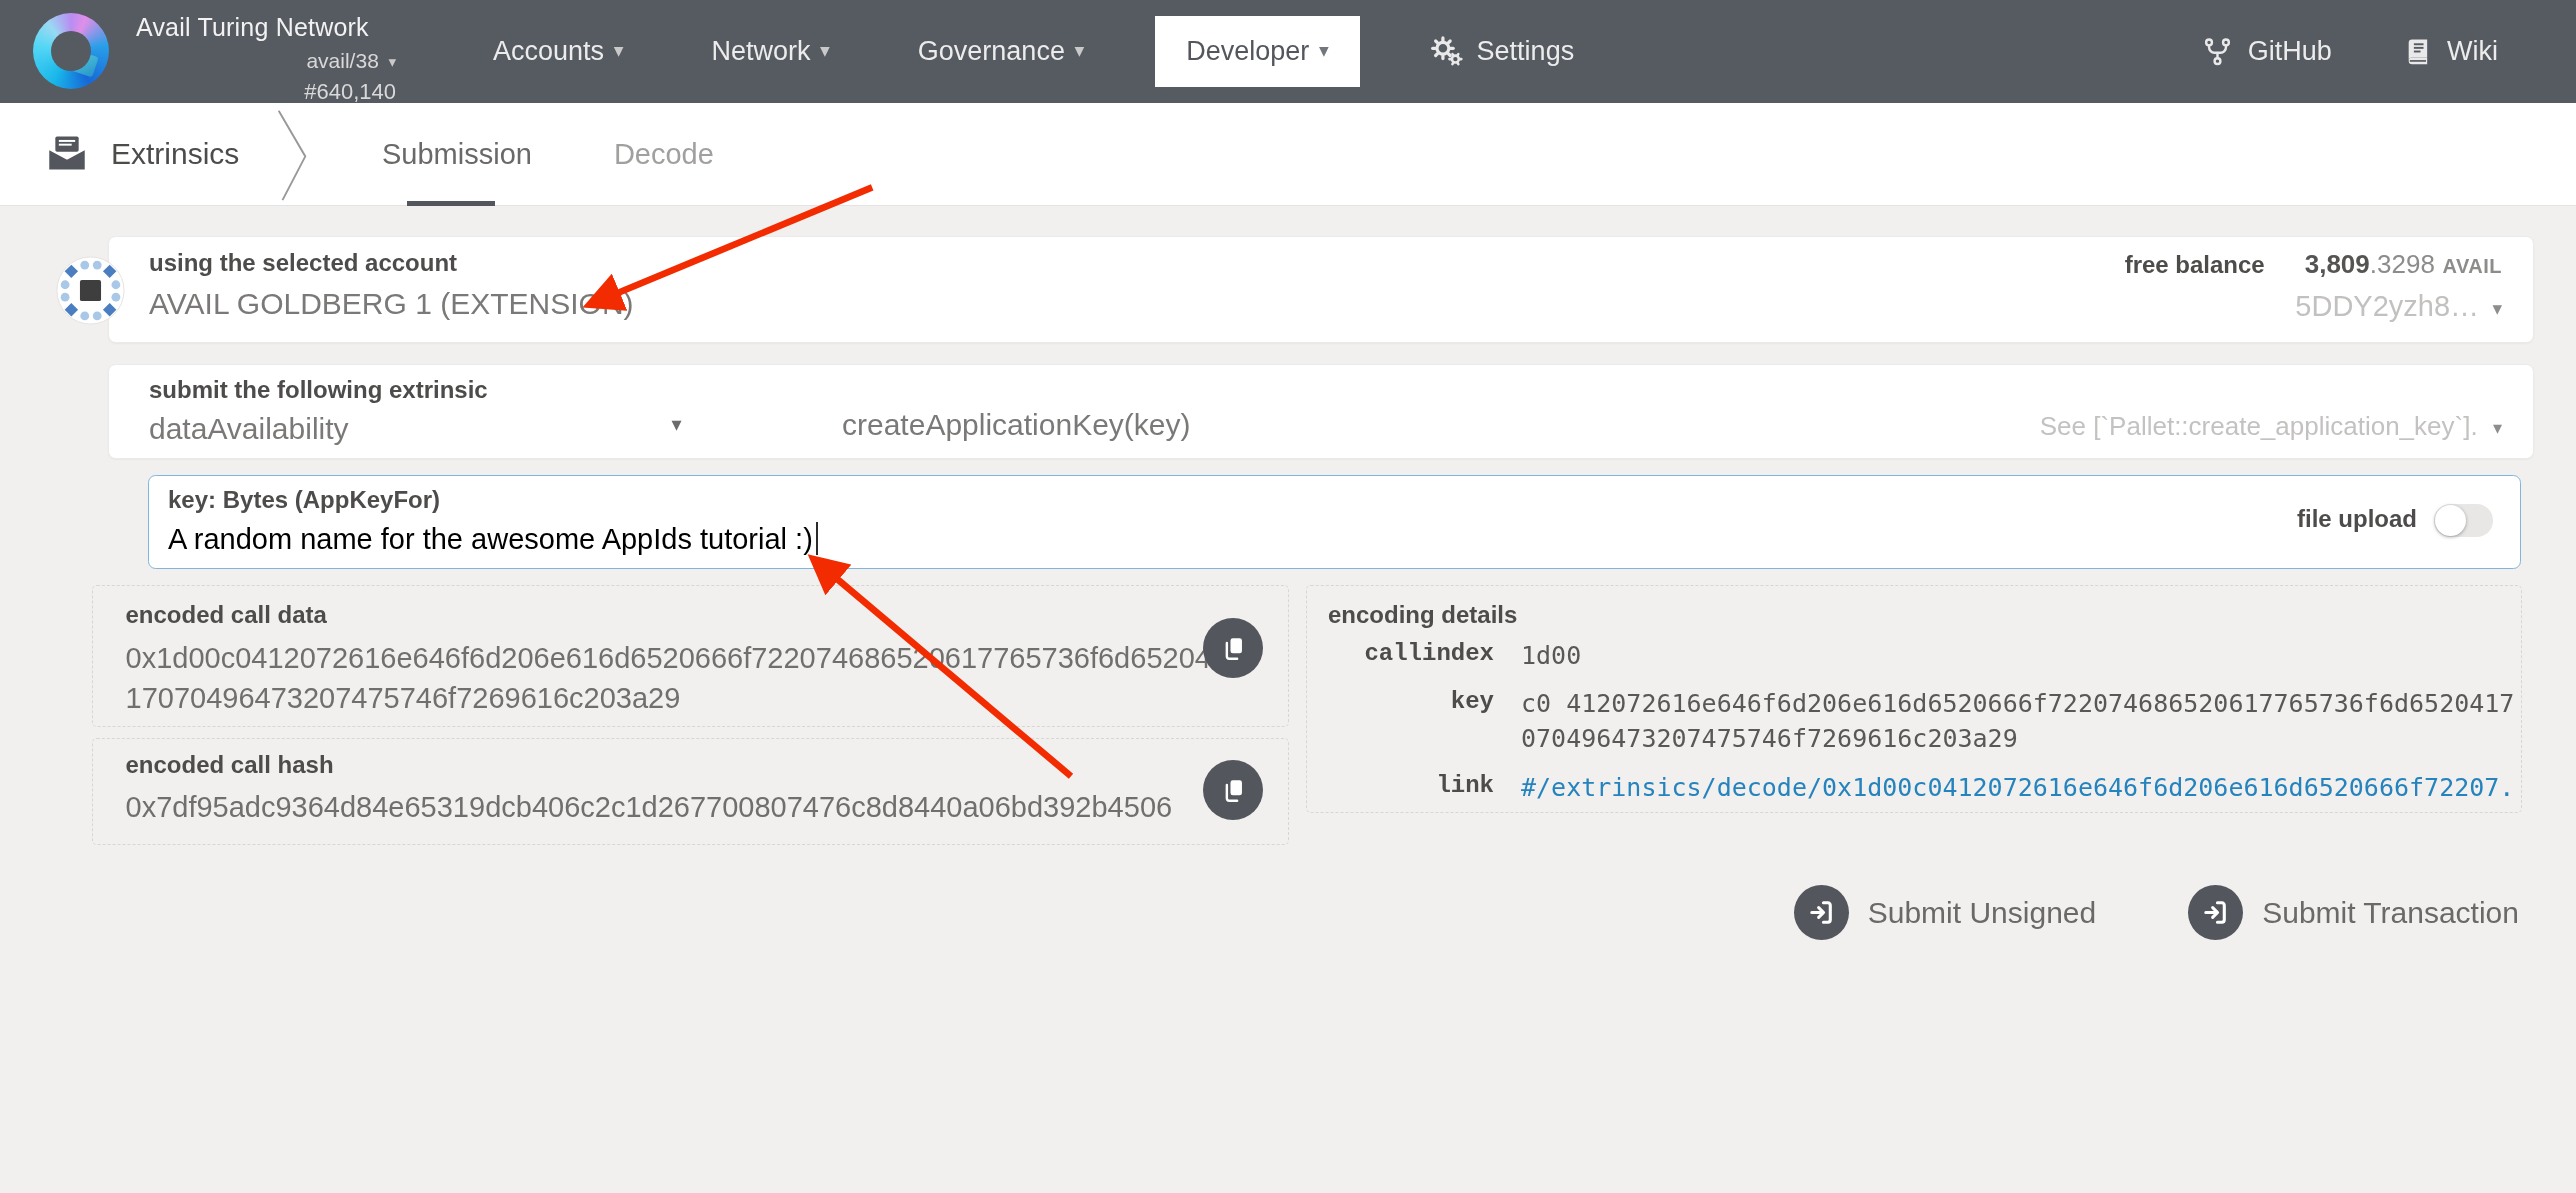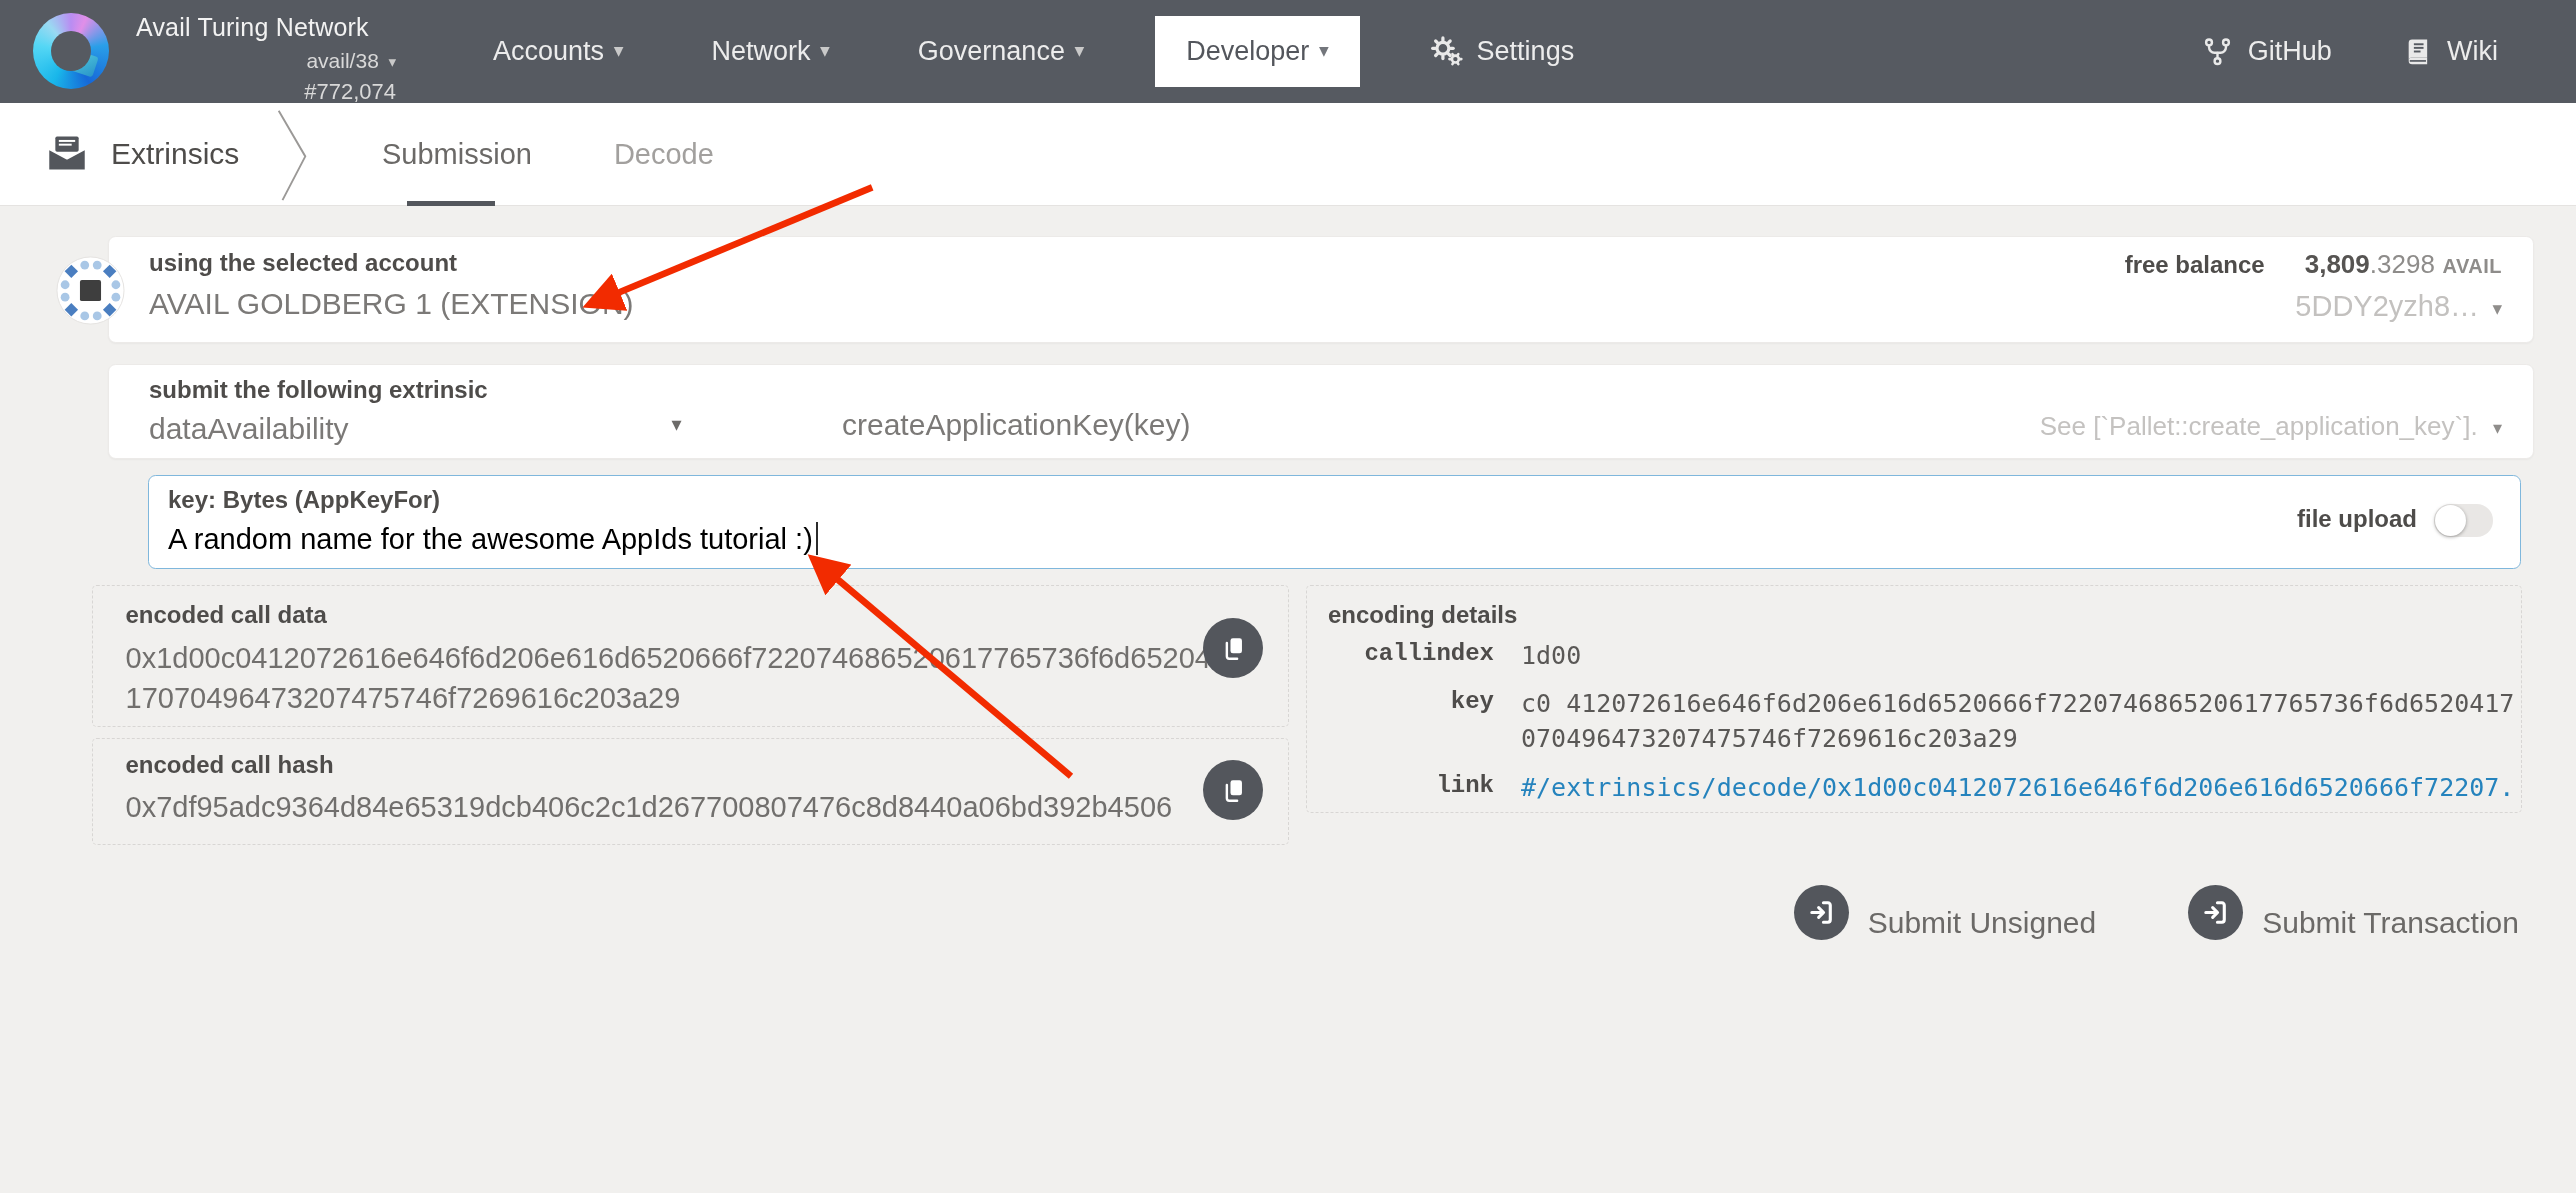--- a/index.html
+++ b/index.html
@@ -81,39 +81,39 @@
   .box-hash .copy-btn{top:21px;}
   .det-rows{position:absolute;left:19px;top:52px;display:flex;flex-direction:column;gap:13.4px;}
   .det-row{display:flex;align-items:flex-start;}
   .det-label{width:168px;text-align:right;font-size:24px;font-weight:bold;color:#4e4c4a;flex:none;padding-top:1.9px;font-family:Liberation Mono, monospace;}
   .det-value{margin-left:27px;font-family:"DejaVu Sans Mono",monospace;font-size:25px;color:#5a5856;
              width:1006px;word-break:break-all;line-height:35px;}
   .det-link{white-space:nowrap;width:auto;max-width:994px;overflow:hidden;color:#2583bd;text-decoration:none;cursor:pointer;}
 
   
   .actions{position:absolute;right:57px;top:885px;display:flex;gap:92px;}
-  .action-btn{display:flex;align-items:flex-end;gap:19px;cursor:pointer;}
+  .action-btn{display:flex;align-items:center;gap:19px;cursor:pointer;}
   .action-circle{width:55px;height:55px;border-radius:50%;background:#53565c;display:flex;align-items:center;justify-content:center;}
   .action-label{font-size:30px;color:#6b6967;}
 
   .arrows{position:absolute;left:0;top:0;width:2576px;height:1193px;pointer-events:none;}
 </style>
 </head>
 <body>
 
 <div class="page">
 
   <div class="topbar">
     <div class="logo">
         <span class="shard"></span>
       </div>
     <div class="netinfo">
       <div class="name">Avail Turing Network</div>
       <div class="sub"><span>avail/38</span><span class="caret">▾</span></div>
-      <div class="blk">#772,074</div>
+      <div class="blk">#640,140</div>
     </div>
     <div class="menu">
       <div class="menu-item">
           <span>Accounts</span>
           <span class="caret">▾</span>
         </div>
       <div class="menu-item">
           <span>Network</span>
           <span class="caret">▾</span>
         </div>

